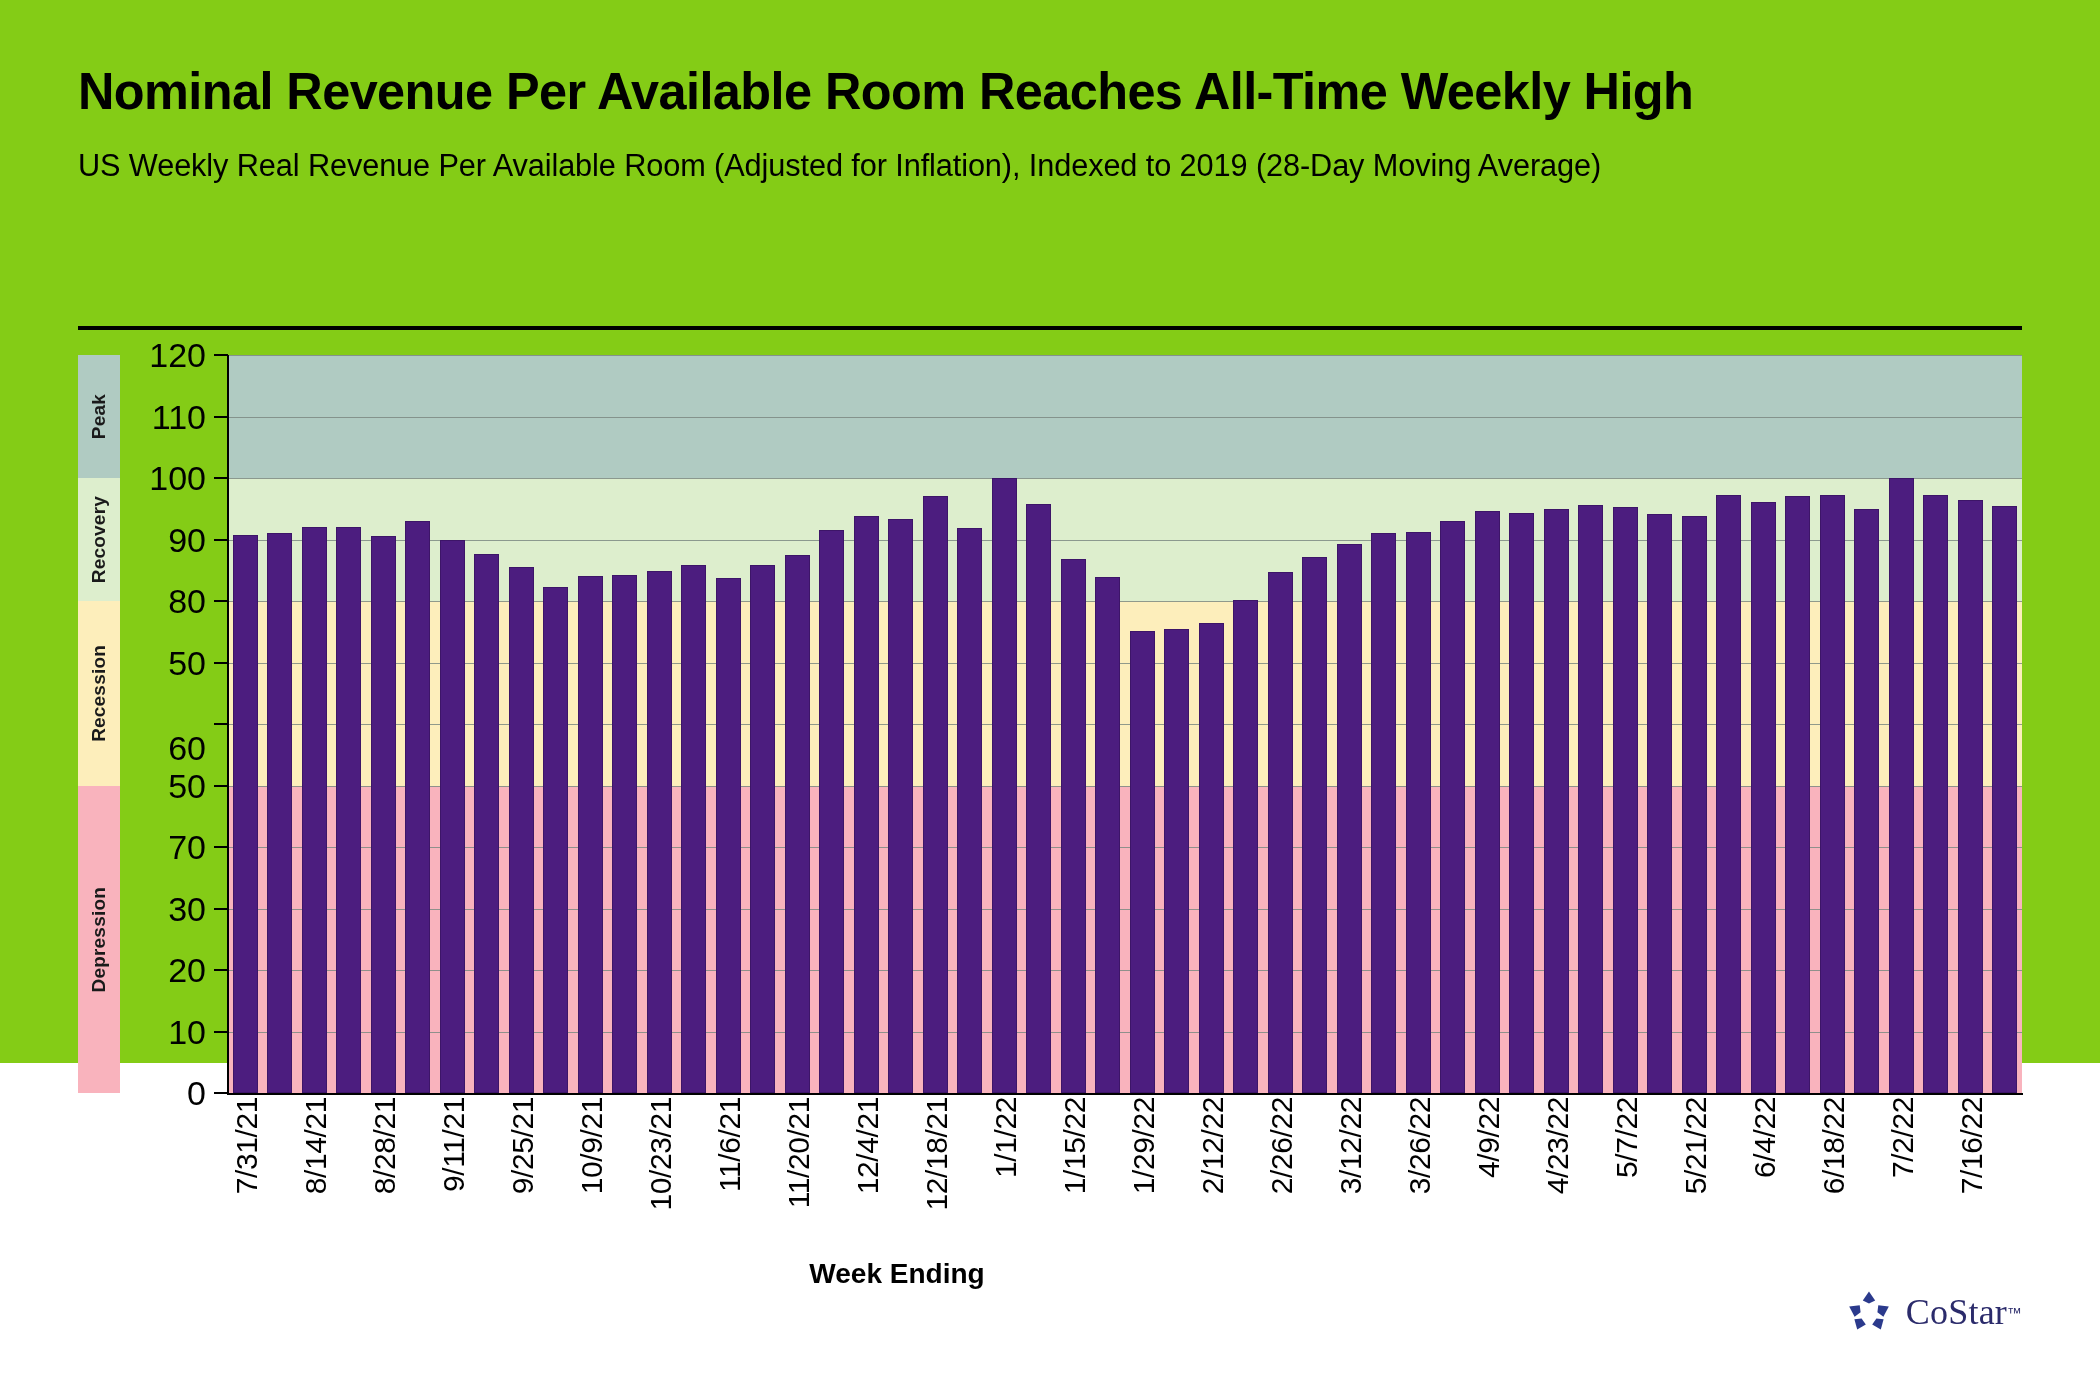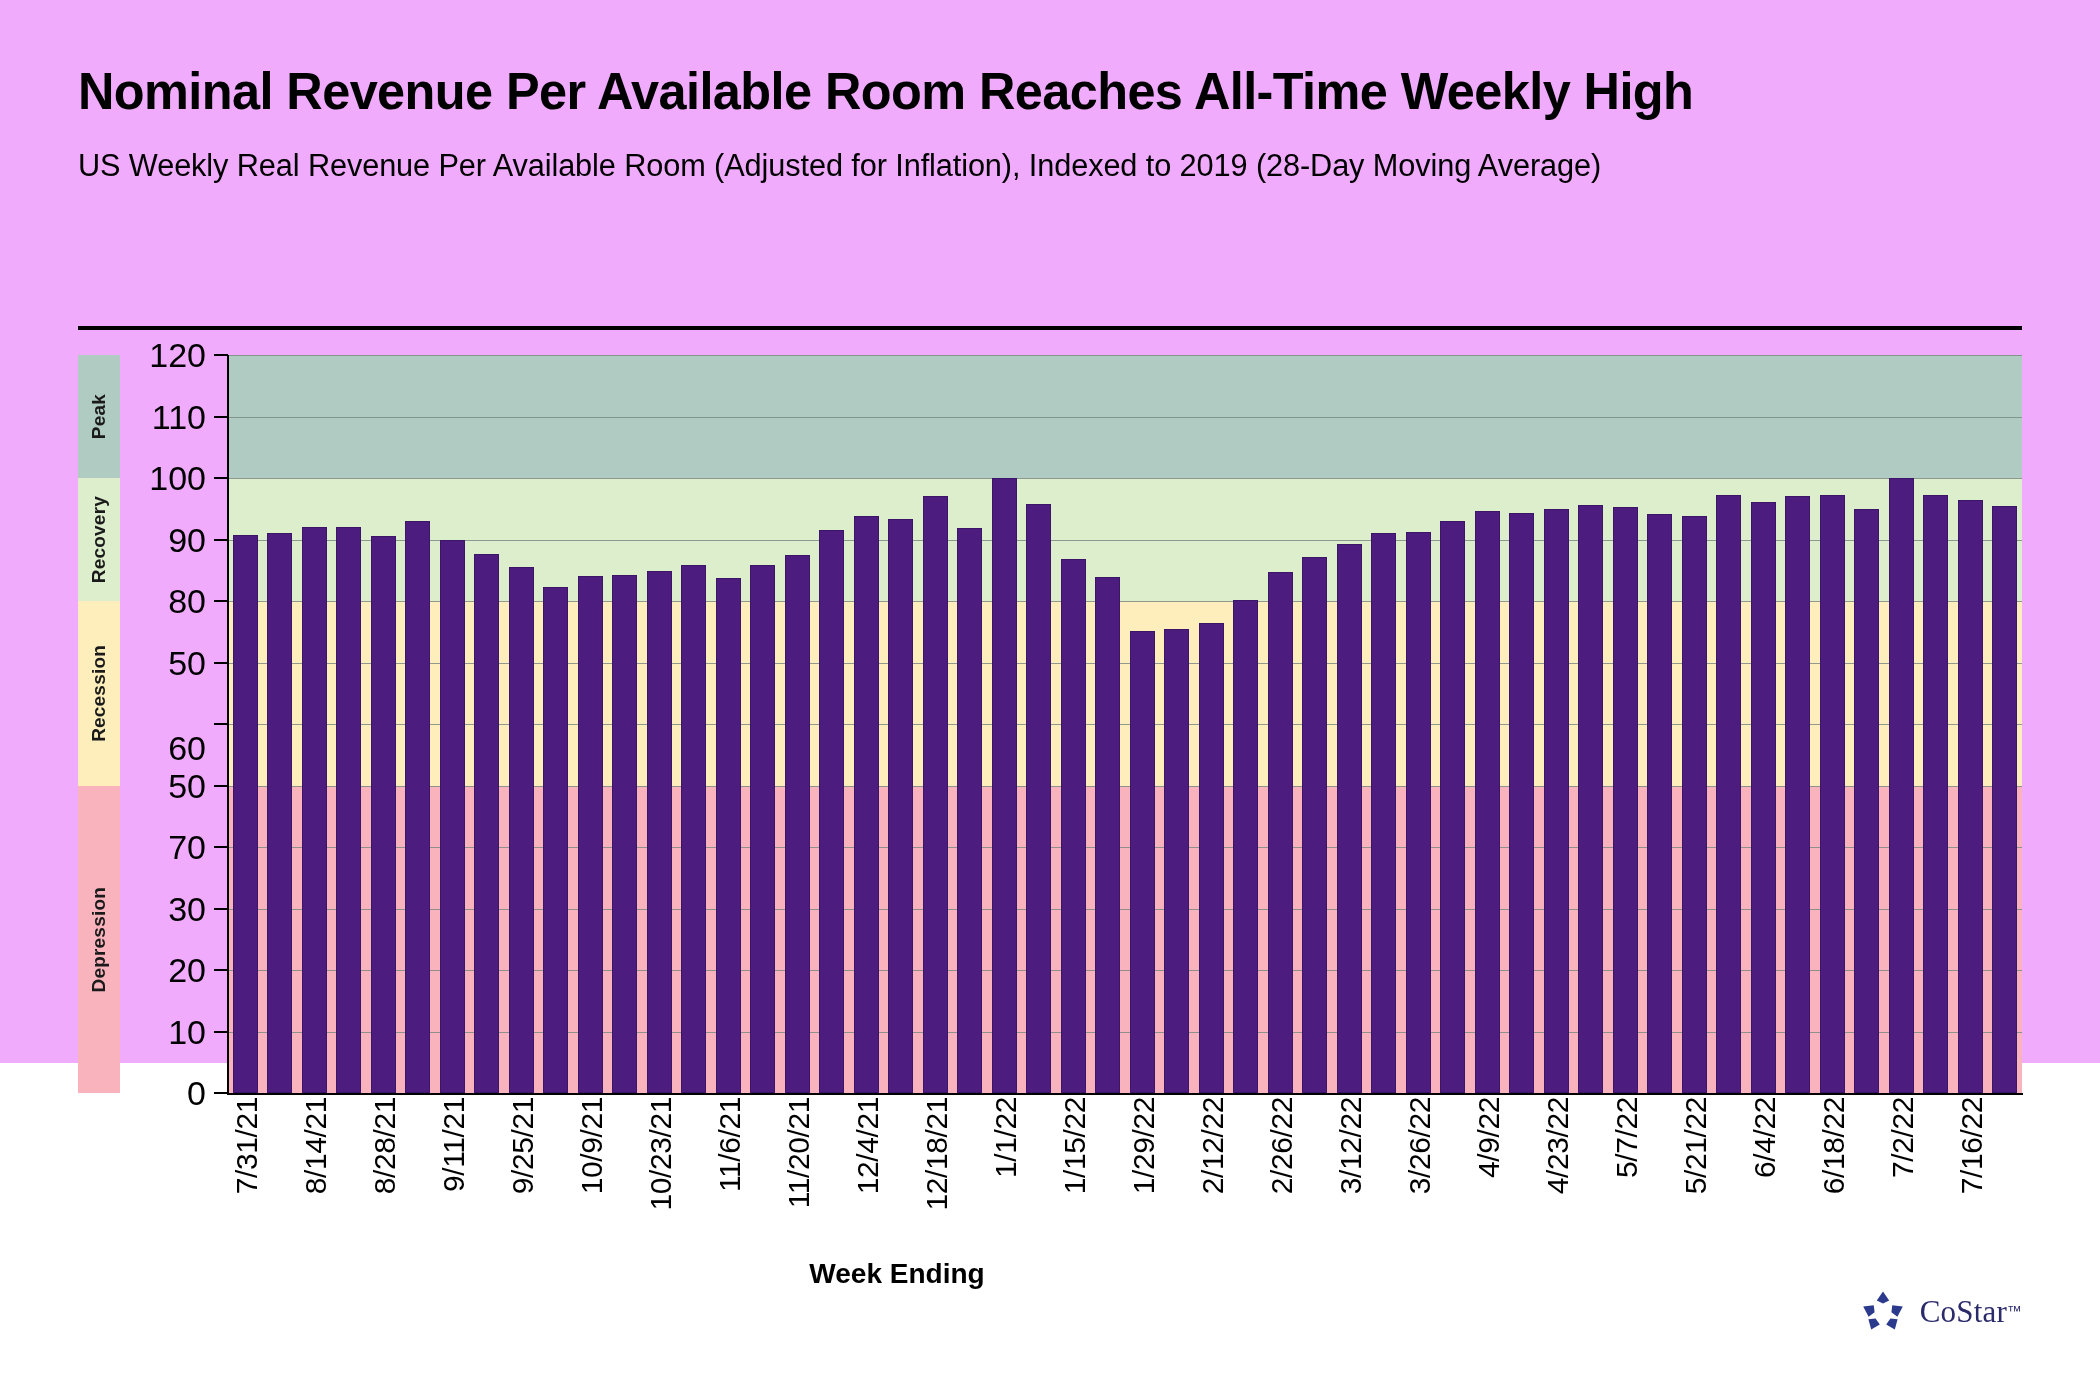--- a/index.html
+++ b/index.html
@@ -5,21 +5,21 @@
   * { box-sizing: border-box; margin: 0; padding: 0; }
   html, body {
     width: 2100px; height: 1400px;
     background: #ffffff;
     font-family: "Liberation Sans", sans-serif;
     overflow: hidden;
   }
   #page {
     position: relative;
     width: 2100px; height: 1063px;
-    background: #f0abfc;
+    background: #84cc16;
     padding: 0;
   }
 
   
   #header { position: absolute; left: 78px; top: 62px; width: 1980px; }
   #chart-title {
     font-size: 52px;
     font-weight: bold;
     line-height: 1.12;
     letter-spacing: -0.6px;
@@ -144,21 +144,21 @@
     position: absolute; left: 110px; top: 1298px;
     font-size: 28px; color: #3f3f46;
   }
   #logo {
     position: absolute; right: 78px; top: 1288px;
     display: flex; align-items: center; gap: 13px;
   }
   #logo-mark { width: 48px; height: 48px; }
   #logo-text {
     font-family: "Liberation Serif", serif;
-    font-size: 31px; color: #2b2b6b; letter-spacing: .2px;
+    font-size: 36px; color: #2b2b6b; letter-spacing: .2px;
   }
   #logo-tm { font-size: 15px; vertical-align: super; color: #2b2b6b; }
 </style>
 </head>
 <body>
 
 <div id="page">
 
   <div id="header">
     <div id="chart-title">Nominal Revenue Per Available Room Reaches All-Time Weekly High</div>

